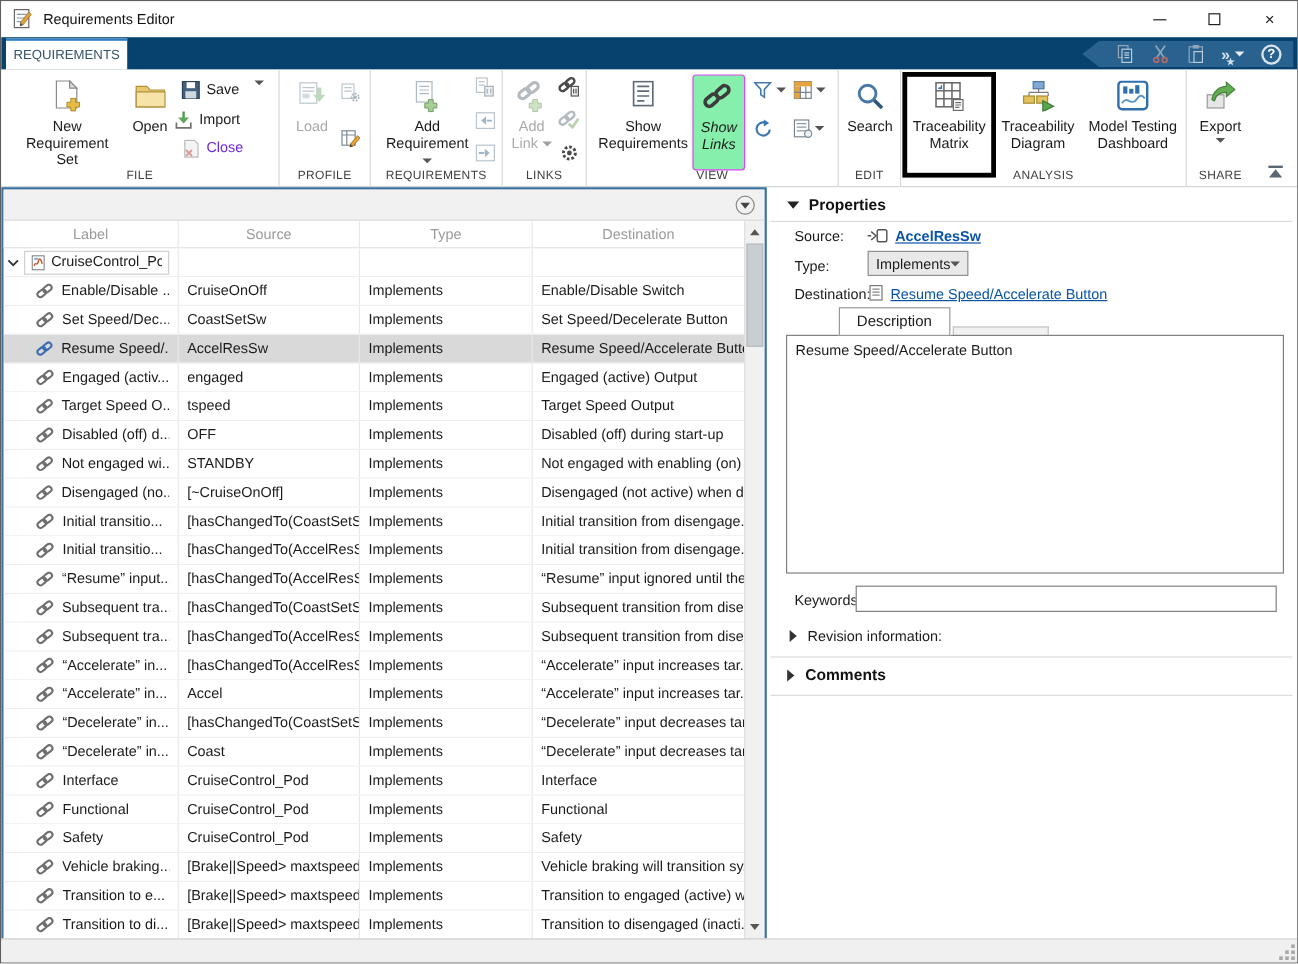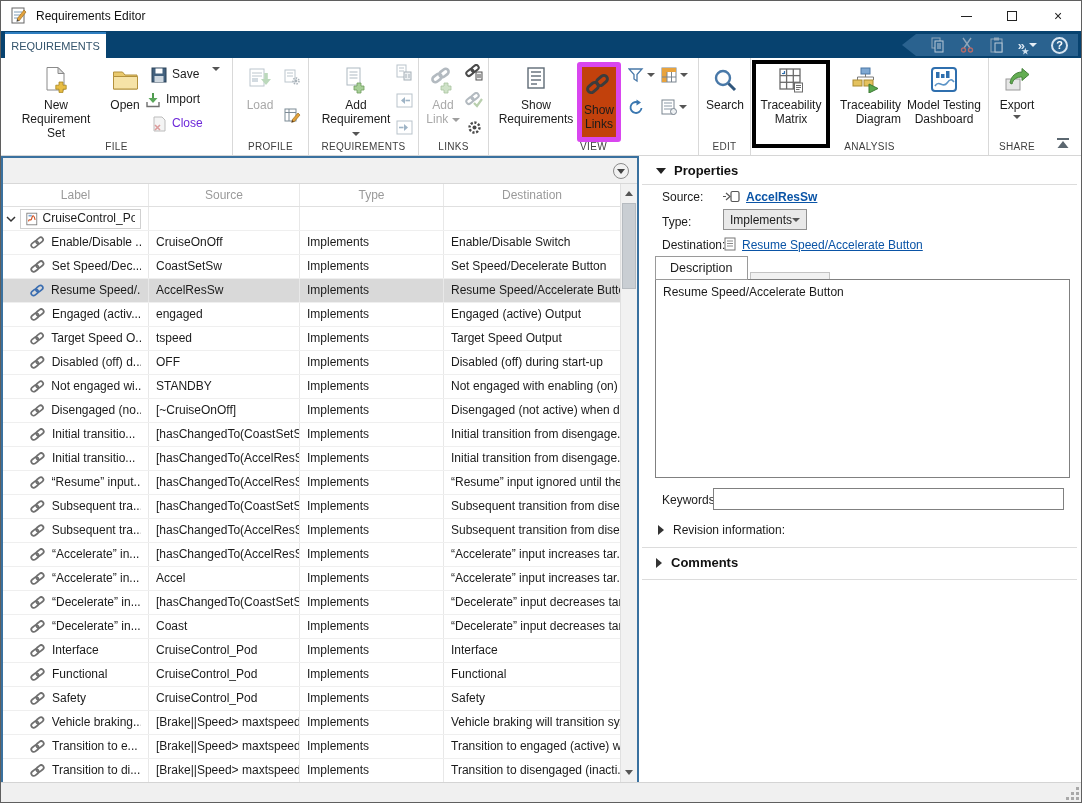--- a/index.html
+++ b/index.html
@@ -27,21 +27,21 @@
   .dd-white { width:0; height:0; border-left:4px solid transparent; border-right:4px solid transparent; border-top:4px solid #e6eef6; }
   .help-circle { width:17px; height:17px; border-radius:50%; border:2px solid #d7e4f0; color:#fff; font-size:11px; font-weight:bold; display:flex; align-items:center; justify-content:center; }
 
   
   .toolbar { position:absolute; left:0; top:57px; right:0; height:98px; background:#fff; border-bottom:1px solid #d6d6d6; }
   .sect { position:absolute; top:0; bottom:0; border-right:1px solid #d9d9d9; }
   .sect-label { position:absolute; bottom:3px; left:0; right:0; text-align:center; font-size:10px; color:#3e3e3e; letter-spacing:0.3px; }
   .bigbtn { position:absolute; top:4px; display:flex; flex-direction:column; align-items:center; text-align:center; font-size:12px; color:#1b1b1b; line-height:14px; padding-top:3px; }
   .bigbtn .bicon { height:30px; display:flex; align-items:center; justify-content:center; margin-bottom:3px; }
   .bigbtn.disabled { color:#a9a9a9; }
-  .toggled { background:#c2410c; border:5px solid #d946ef; border-radius:3px; }
+  .toggled { background:#86efac; border:1px solid #d946ef; border-radius:3px;font-style:italic; }
   .smallrow { position:absolute; display:flex; align-items:flex-start; gap:5px; font-size:12px; color:#1b1b1b; height:20px; }
   .smallrow.disabled { color:#6d28d9; }
   .dd-dark { width:0; height:0; border-left:4px solid transparent; border-right:4px solid transparent; border-top:4px solid #555; }
   .dd-gray { width:0; height:0; border-left:4px solid transparent; border-right:4px solid transparent; border-top:4px solid #9e9e9e; }
   .iconbtn { position:absolute; width:22px; height:22px; display:flex; align-items:center; justify-content:center; }
   .hl-box { position:absolute; left:747px; top:2px; width:78px; height:88px; border:4px solid #000; z-index:6; pointer-events:none; }
   .collapse-btn { position:absolute; right:10px; bottom:6px; width:16px; height:13px; display:flex; align-items:center; justify-content:center; }
 
   
   .leftpanel { position:absolute; left:0; top:155px; width:638px; height:628px; border:2px solid #3a719f; background:#fff; }
@@ -72,21 +72,21 @@
   .rightpanel { position:absolute; left:641px; top:156px; right:0; bottom:20px; background:#fff; font-size:12px; color:#1b1b1b; }
   .props-header { position:absolute; left:14px; top:6px; display:flex; align-items:center; gap:8px; font-size:13px; font-weight:bold; color:#111; }
   .tri-down { width:0; height:0; border-left:5px solid transparent; border-right:5px solid transparent; border-top:6px solid #222; }
   .tri-right { width:0; height:0; border-top:5px solid transparent; border-bottom:5px solid transparent; border-left:6px solid #333; }
   .hsep { position:absolute; left:0; right:4px; height:1px; background:#dcdcdc; }
   .prop-label { position:absolute; left:20px; }
   .linktext { color:#0a54a6; text-decoration:underline; cursor:pointer; white-space:nowrap; }
   .typeselect { position:absolute; left:81px; top:52px; width:84px; height:21px; background:#e9e9e9; border:1px solid #919191; display:flex; align-items:center; justify-content:space-between; padding:0 6px; font-size:12px; }
   .tabs { position:absolute; left:13px; top:99px; height:24px; display:flex; }
   .ptab { height:24px; padding:0 14px; display:flex; align-items:center; font-size:12px; border:1px solid #c3c3c3; }
-  .ptab.active { background:#fff; border-bottom:1px solid #fff; font-size:12.5px; z-index:2; border-color:#9a9a9a; }
+  .ptab.active { background:#fff; border-bottom:1px solid #fff; font-size:12.5px; z-index:2; border-color:#9a9a9a;margin-left:44px; }
   .ptab.inactive { background:#f1f1f1; margin-left:2px; height:22px; margin-top:16px; border-bottom:none; }
   .descbox { position:absolute; left:13px; top:122px; width:415px; height:199px; border:1px solid #808080; background:#fff; padding:5px 7px; font-size:12px; }
   .kw-input { position:absolute; left:71px; top:331px; width:351px; height:22px; border:1px solid #808080; background:#fff; font-size:12px; padding:0 5px; font-family:"Liberation Sans",sans-serif; }
   .disclosure { position:absolute; display:flex; align-items:center; gap:9px; }
   .comments-title { font-size:13px; font-weight:bold; color:#111; }
 
   .statusbar { position:absolute; left:0; right:0; bottom:0; height:20px; background:#f0f0f0; border-top:1px solid #d4d4d4; }
   .grip { position:absolute; right:2px; bottom:2px; width:13px; height:13px; }
   .grip i { position:absolute; width:3px; height:3px; background:#a9a9a9; }
 </style>
@@ -399,21 +399,21 @@
             <path d="M6.5 4 v2.5 h-2.5" fill="none" stroke="#2f6fae" stroke-width="1.2"></path>
             <path d="M4 6.5 l1.5 -1 v2 z" fill="#2f6fae"></path>
             <rect x="16.5" y="16" width="8" height="9" fill="#fff" stroke="#6b6b6b"></rect>
             <line x1="18" y1="18.5" x2="23" y2="18.5" stroke="#6b6b6b"></line>
               <line x1="18" y1="20.5" x2="23" y2="20.5" stroke="#6b6b6b"></line>
               <line x1="18" y1="22.5" x2="21.5" y2="22.5" stroke="#6b6b6b"></line>
           </svg>
         </span>
         <span>Traceability Matrix</span>
       </div>
-      <div class="bigbtn" style="left:78px; width:72px;text-align:right;">
+      <div class="bigbtn" style="left:78px; width:72px;">
         <span class="bicon">
           <svg width="27" height="26" viewBox="0 0 27 26">
             <rect x="9" y="1" width="9" height="6" fill="#7fa8d2" stroke="#4a77a5"></rect>
             <line x1="13.5" y1="7" x2="13.5" y2="10" stroke="#7a7a7a"></line>
             <line x1="5.5" y1="10" x2="21.5" y2="10" stroke="#7a7a7a"></line>
             <line x1="5.5" y1="10" x2="5.5" y2="13" stroke="#7a7a7a"></line>
             <line x1="21.5" y1="10" x2="21.5" y2="13" stroke="#7a7a7a"></line>
             <rect x="1" y="13" width="9" height="6" fill="#e4c25e" stroke="#ab8c33"></rect>
             <rect x="12" y="13" width="9" height="6" fill="#e4c25e" stroke="#ab8c33"></rect>
             <path d="M17 17 L26 21.5 L17 26 Z" fill="#59a84e" stroke="#3c7a34"></path>

